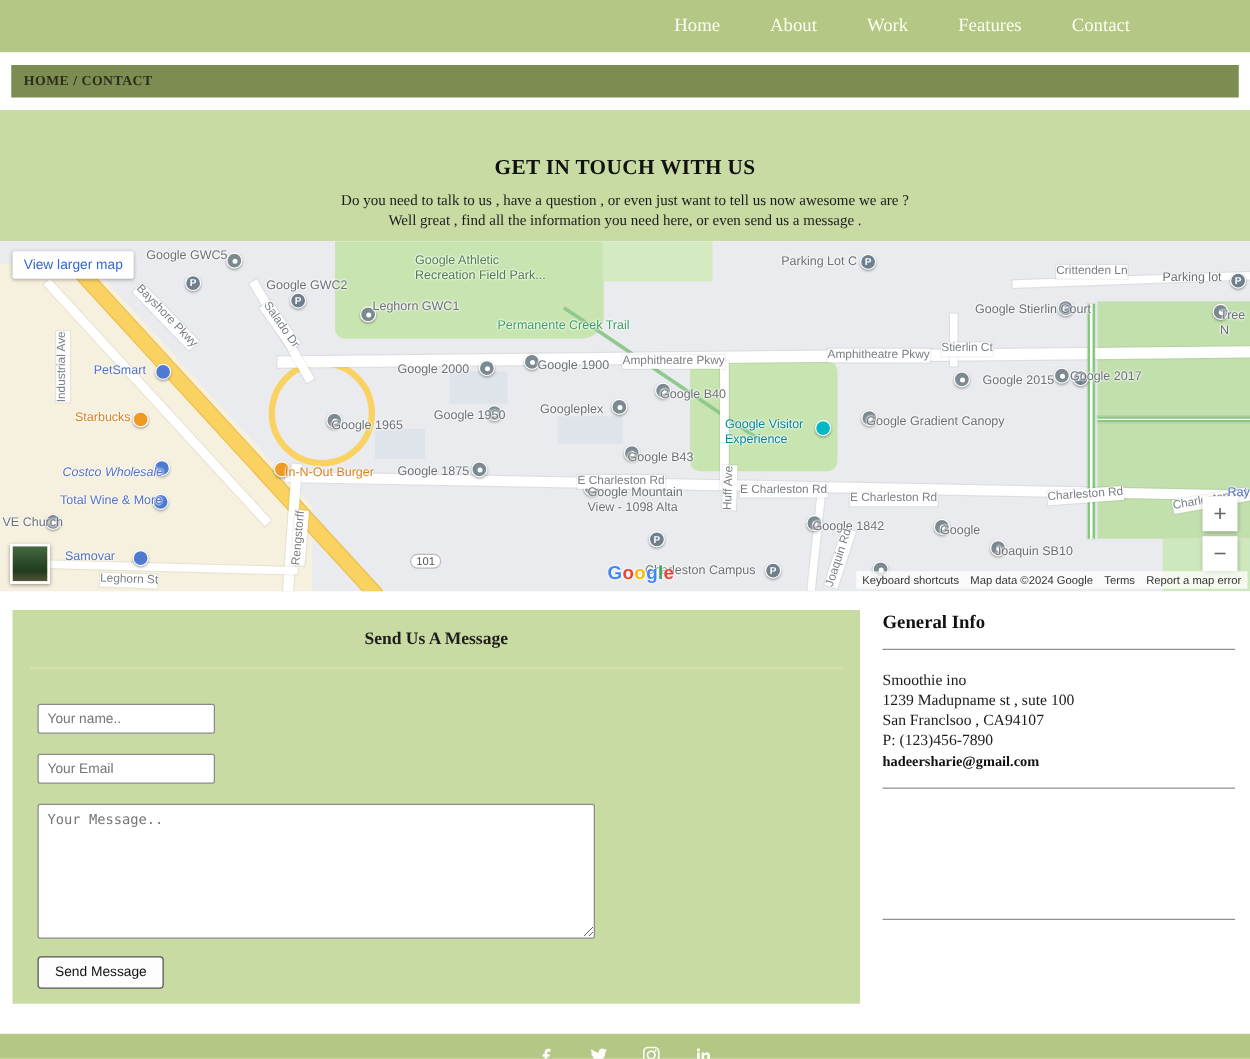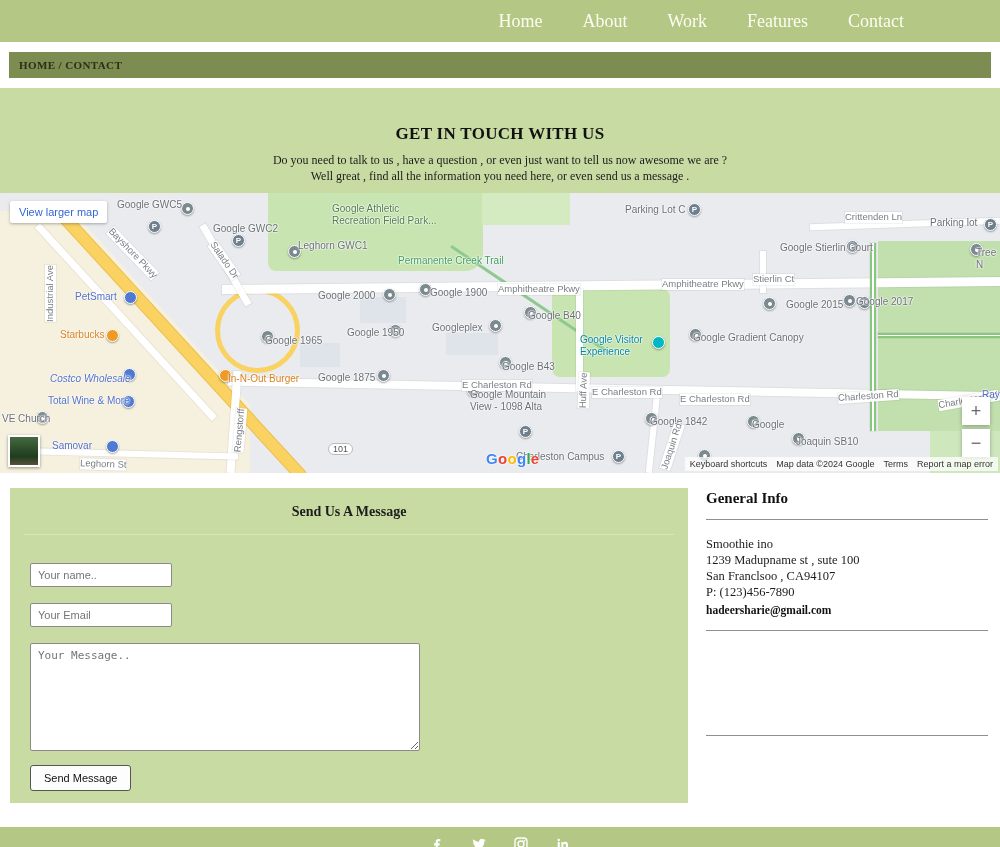--- a/index.html
+++ b/index.html
@@ -9,21 +9,21 @@
     background:#ffffff; font-family:"Liberation Serif", serif;
   }
 
   
   .topnav {
     height:42px; background:#b4c785;
     display:flex; align-items:center; justify-content:flex-end;
     padding-right:96px;
   }
   .topnav ul { list-style:none; display:flex; gap:40px; margin:0; padding:0; }
-  .topnav li { color:#fdfdf2; font-size:18px; cursor:pointer; }
+  .topnav li { color:#fdfdf2; font-size:15px; cursor:pointer; }
 
   
   .crumbwrap { padding:10px 9px; background:#fff; }
   .crumbbar { background:#7d8c50; height:26px; display:flex; align-items:center; padding-left:10px; }
   .crumbbar span { font-size:11px; font-weight:bold; color:#2d2d1c; letter-spacing:.4px; }
 
   
   .hero { background:#c8dba2; height:105px; text-align:center; padding-top:24px; }
   .hero h1 { margin:12px 0 8px; font-size:17px; font-weight:bold; color:#111; letter-spacing:.3px; }
   .hero p { margin:0; font-size:12px; color:#1c1c1c; line-height:1.35; }
@@ -100,21 +100,21 @@
   
   .content { display:flex; gap:18px; padding:15px 12px 12px 10px; background:#fff; }
   .form-panel { width:678px; background:#c8dba2; padding:14px 12px 12px; }
   .form-panel h2 { margin:2px 0 0; text-align:center; font-size:14px; font-weight:bold; color:#1d1d1d; }
   .form-panel hr { border:none; border-top:1px solid #d9e6bb; margin:14px 2px 28px; }
   .form-panel input {
     display:block; width:142px; height:24px; margin:0 0 16px 8px; padding:2px 7px;
     border:1px solid #8a8a8a; border-radius:2px; font:11px "Liberation Sans", sans-serif; color:#333;
   }
   .form-panel textarea {
-    display:block; width:390px; height:108px; margin:0 0 14px 8px; padding:5px 7px;
+    display:block; width:446px; height:108px; margin:0 0 14px 8px; padding:5px 7px;
     border:1px solid #8a8a8a; border-radius:2px;
     font:11px "DejaVu Sans Mono", monospace; color:#333; resize:both;
   }
   .send-btn { margin-left:8px; padding:6px 13px; background:#fdfdfd; border:1px solid #555;
               border-radius:3px; font:11px "Liberation Sans", sans-serif; color:#111; cursor:pointer; }
   .info-panel { flex:1; padding-top:2px; }
   .info-panel h2 { margin:0 0 12px; font-size:15px; font-weight:bold; color:#111; }
   .info-panel hr { border:none; border-top:1px solid #8f8f8f; margin:0; }
   .info-lines { margin:16px 0 4px; }
   .info-lines p { margin:0; font-size:12.5px; color:#1b1b1b; line-height:1.28; }

